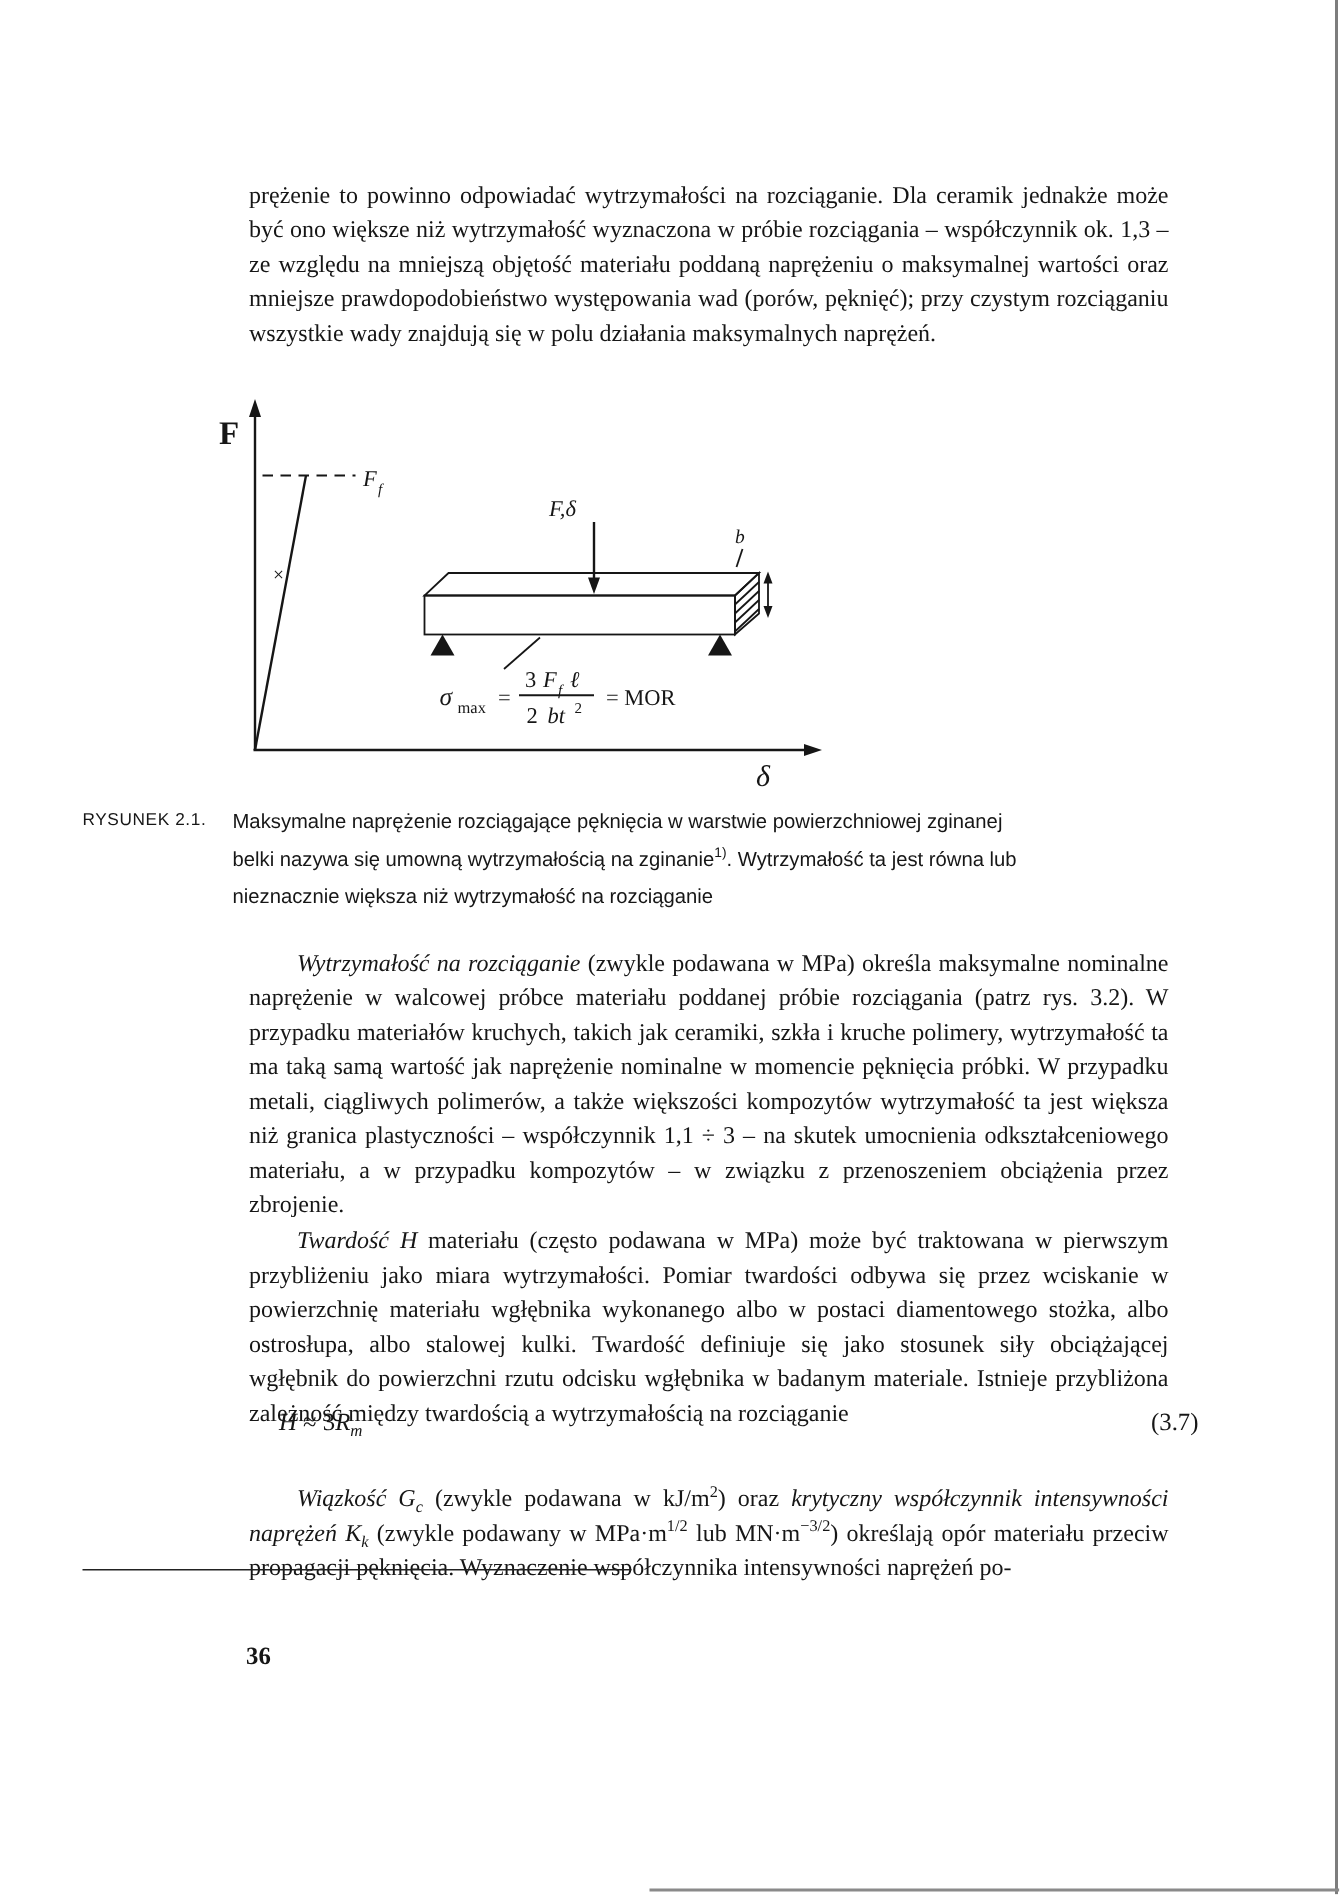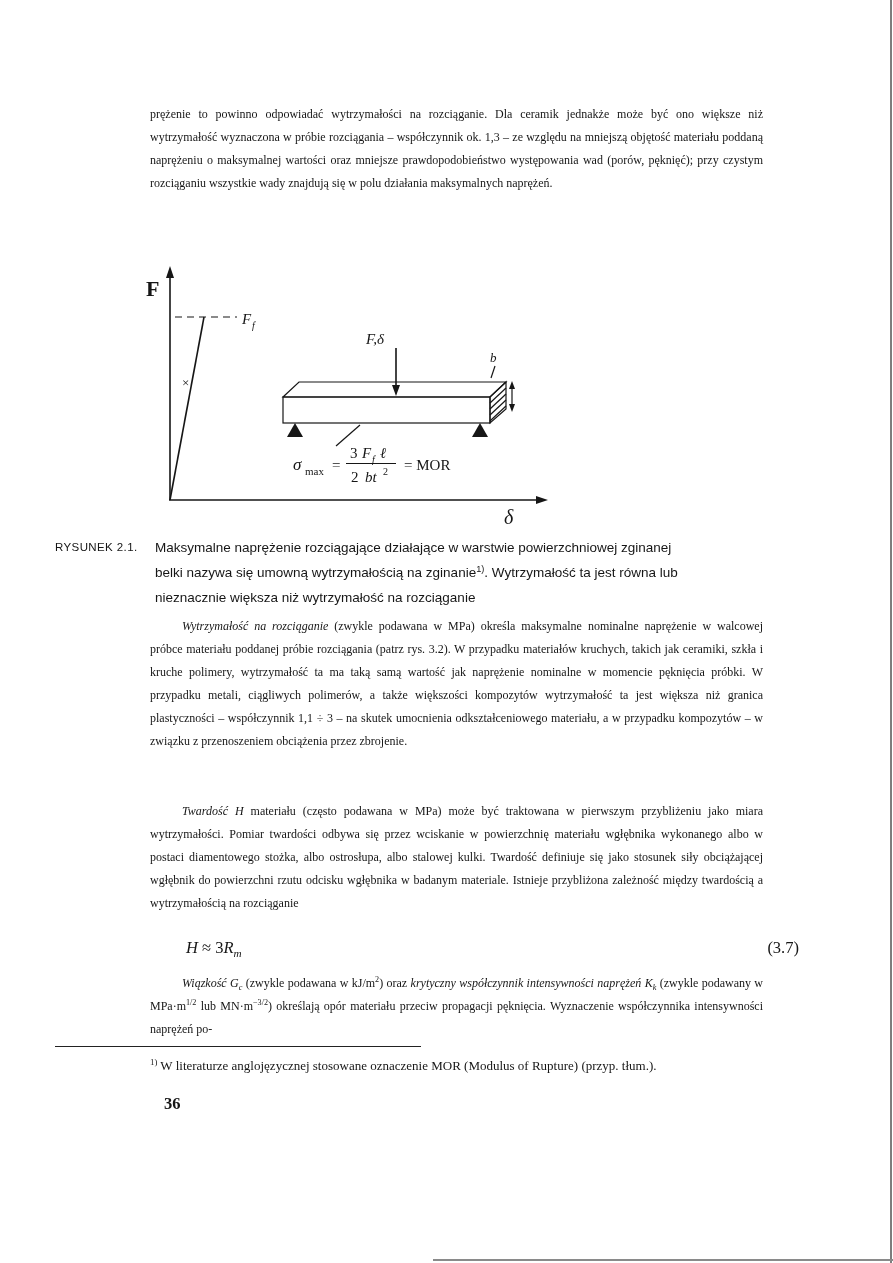--- a/index.html
+++ b/index.html
@@ -5,24 +5,24 @@
   html,body{margin:0;padding:0;background:#ffffff;}
   .page{
     position:relative;
     width:893px;height:1263px;
     background:#ffffff;
     font-family:"Liberation Serif",serif;
     color:#161616;
     overflow:hidden;
   }
   .p-body{
-    font-size:12px;
+    font-size:16px;
     line-height:23px;
     text-align:justify;
-    margin:0;
+    margin:16px;
   }
   .abs{position:absolute;}
   .col{left:150px;width:613px;}
   .indent{text-indent:32px;}
   .seg-n{}
   .seg-i{font-style:italic;}
   .seg-sup{vertical-align:super;font-size:0.68em;line-height:0;}
   .seg-isub{font-style:italic;vertical-align:sub;font-size:0.68em;line-height:0;}
   .figure{position:absolute;left:138px;top:260px;}
   .figure text{font-family:"Liberation Serif",serif;fill:#161616;}
@@ -108,31 +108,30 @@
       <text x="242" y="198" font-size="15" font-style="italic">ℓ</text>
       <line x1="208" y1="203.5" x2="258" y2="203.5" class="lnt"></line>
       <text x="213" y="222" font-size="15">2</text>
       <text x="227" y="222" font-size="15" font-style="italic">bt</text>
       <text x="245" y="215" font-size="10">2</text>
       <text x="266" y="210" font-size="15">= MOR</text>
     </g>
   </svg>
 
   <div class="cap-label">RYSUNEK 2.1.</div>
-  <div class="cap-text"><span class="seg-n">Maksymalne naprężenie rozciągające działające w warstwie powierzchniowej zginanej belki nazywa się umowną wytrzymałością na zginanie</span><span class="seg-sup">1)</span><span class="seg-n">. Wytrzymałość ta jest równa lub nieznacznie większa niż wytrzymałość na rozciąganie</span></div>
+  <div class="cap-text"><span class="seg-n">Maksymalne naprężenie rozciągające pęknięcia w warstwie powierzchniowej zginanej belki nazywa się umowną wytrzymałością na zginanie</span><span class="seg-sup">1)</span><span class="seg-n">. Wytrzymałość ta jest równa lub nieznacznie większa niż wytrzymałość na rozciąganie</span></div>
 
   <p class="p-body abs col indent" style="top:615px;"><span class="seg-i">Wytrzymałość na rozciąganie</span><span class="seg-n"> (zwykle podawana w MPa) określa maksymalne nominalne naprężenie w walcowej próbce materiału poddanej próbie rozciągania (patrz rys. 3.2). W przypadku materiałów kruchych, takich jak ceramiki, szkła i kruche polimery, wytrzymałość ta ma taką samą wartość jak naprężenie nominalne w momencie pęknięcia próbki. W przypadku metali, ciągliwych polimerów, a także większości kompozytów wytrzymałość ta jest większa niż granica plastyczności – współczynnik 1,1 ÷ 3 – na skutek umocnienia odkształceniowego materiału, a w przypadku kompozytów – w związku z przenoszeniem obciążenia przez zbrojenie.</span></p>
   <p class="p-body abs col indent" style="top:800px;"><span class="seg-i">Twardość H</span><span class="seg-n"> materiału (często podawana w MPa) może być traktowana w pierwszym przybliżeniu jako miara wytrzymałości. Pomiar twardości odbywa się przez wciskanie w powierzchnię materiału wgłębnika wykonanego albo w postaci diamentowego stożka, albo ostrosłupa, albo stalowej kulki. Twardość definiuje się jako stosunek siły obciążającej wgłębnik do powierzchni rzutu odcisku wgłębnika w badanym materiale. Istnieje przybliżona zależność między twardością a wytrzymałością na rozciąganie</span></p>
 
   <div class="equation abs col" style="top:938px;">
     <span><span class="seg-i">H</span><span class="seg-n"> ≈ 3</span><span class="seg-i">R</span><span class="seg-isub">m</span></span>
     <span>(3.7)</span>
   </div>
 
   <p class="p-body abs col indent" style="top:972px;"><span class="seg-i">Wiązkość G</span><span class="seg-isub">c</span><span class="seg-n"> (zwykle podawana w kJ/m</span><span class="seg-sup">2</span><span class="seg-n">) oraz </span><span class="seg-i">krytyczny współczynnik intensywności naprężeń K</span><span class="seg-isub">k</span><span class="seg-n"> (zwykle podawany w MPa·m</span><span class="seg-sup">1/2</span><span class="seg-n"> lub MN·m</span><span class="seg-sup">−3/2</span><span class="seg-n">) określają opór materiału przeciw propagacji pęknięcia. Wyznaczenie współczynnika intensywności naprężeń po-</span></p>
 
   <div class="foot-rule"></div>
-  <p class="footnote"><span class="seg-sup">1)</span><span class="seg-n"> W literaturze anglojęzycznej stosowane oznaczenie MOR (Modulus of Rupture) (przyp. tłum.).</span></p>
   <div class="page-number">36</div>
 
   <div class="scan-edge-right"></div>
   <div class="scan-edge-bottom"></div>
 </div>
 
 </body></html>

